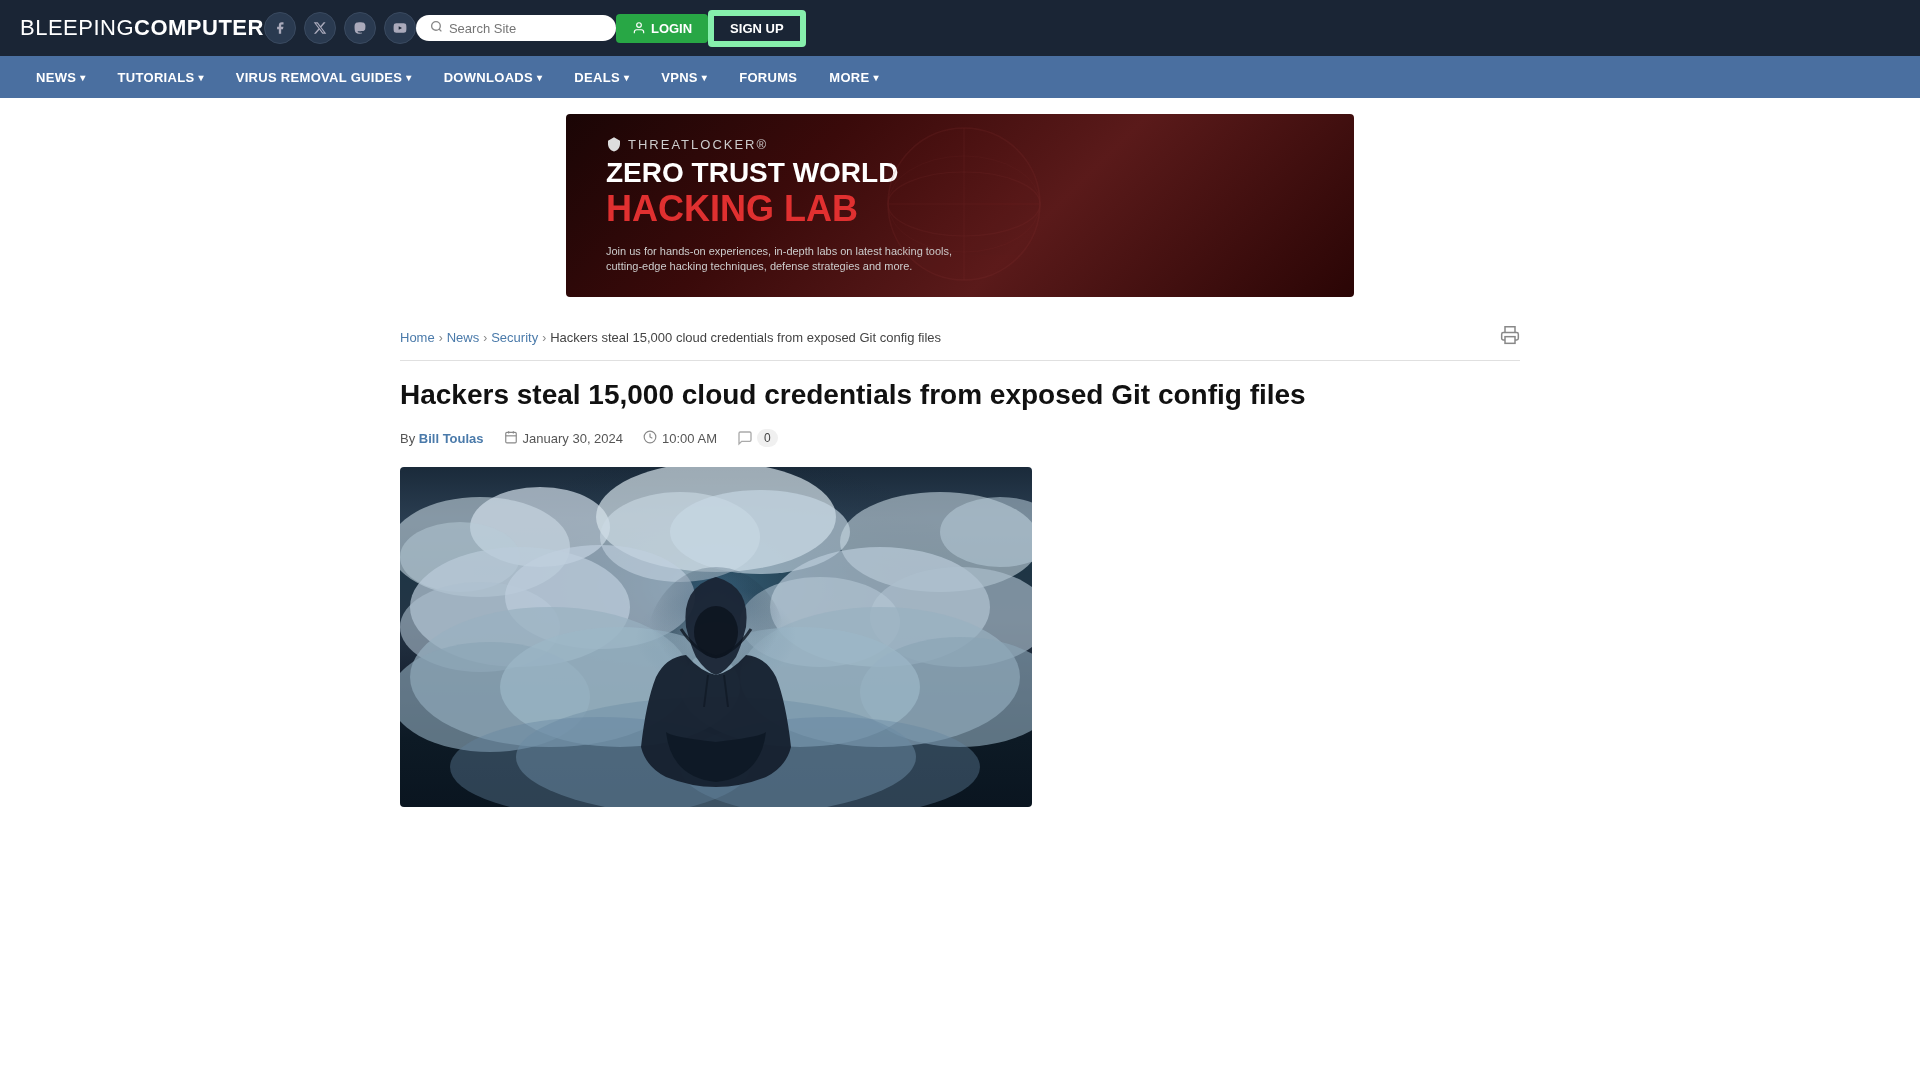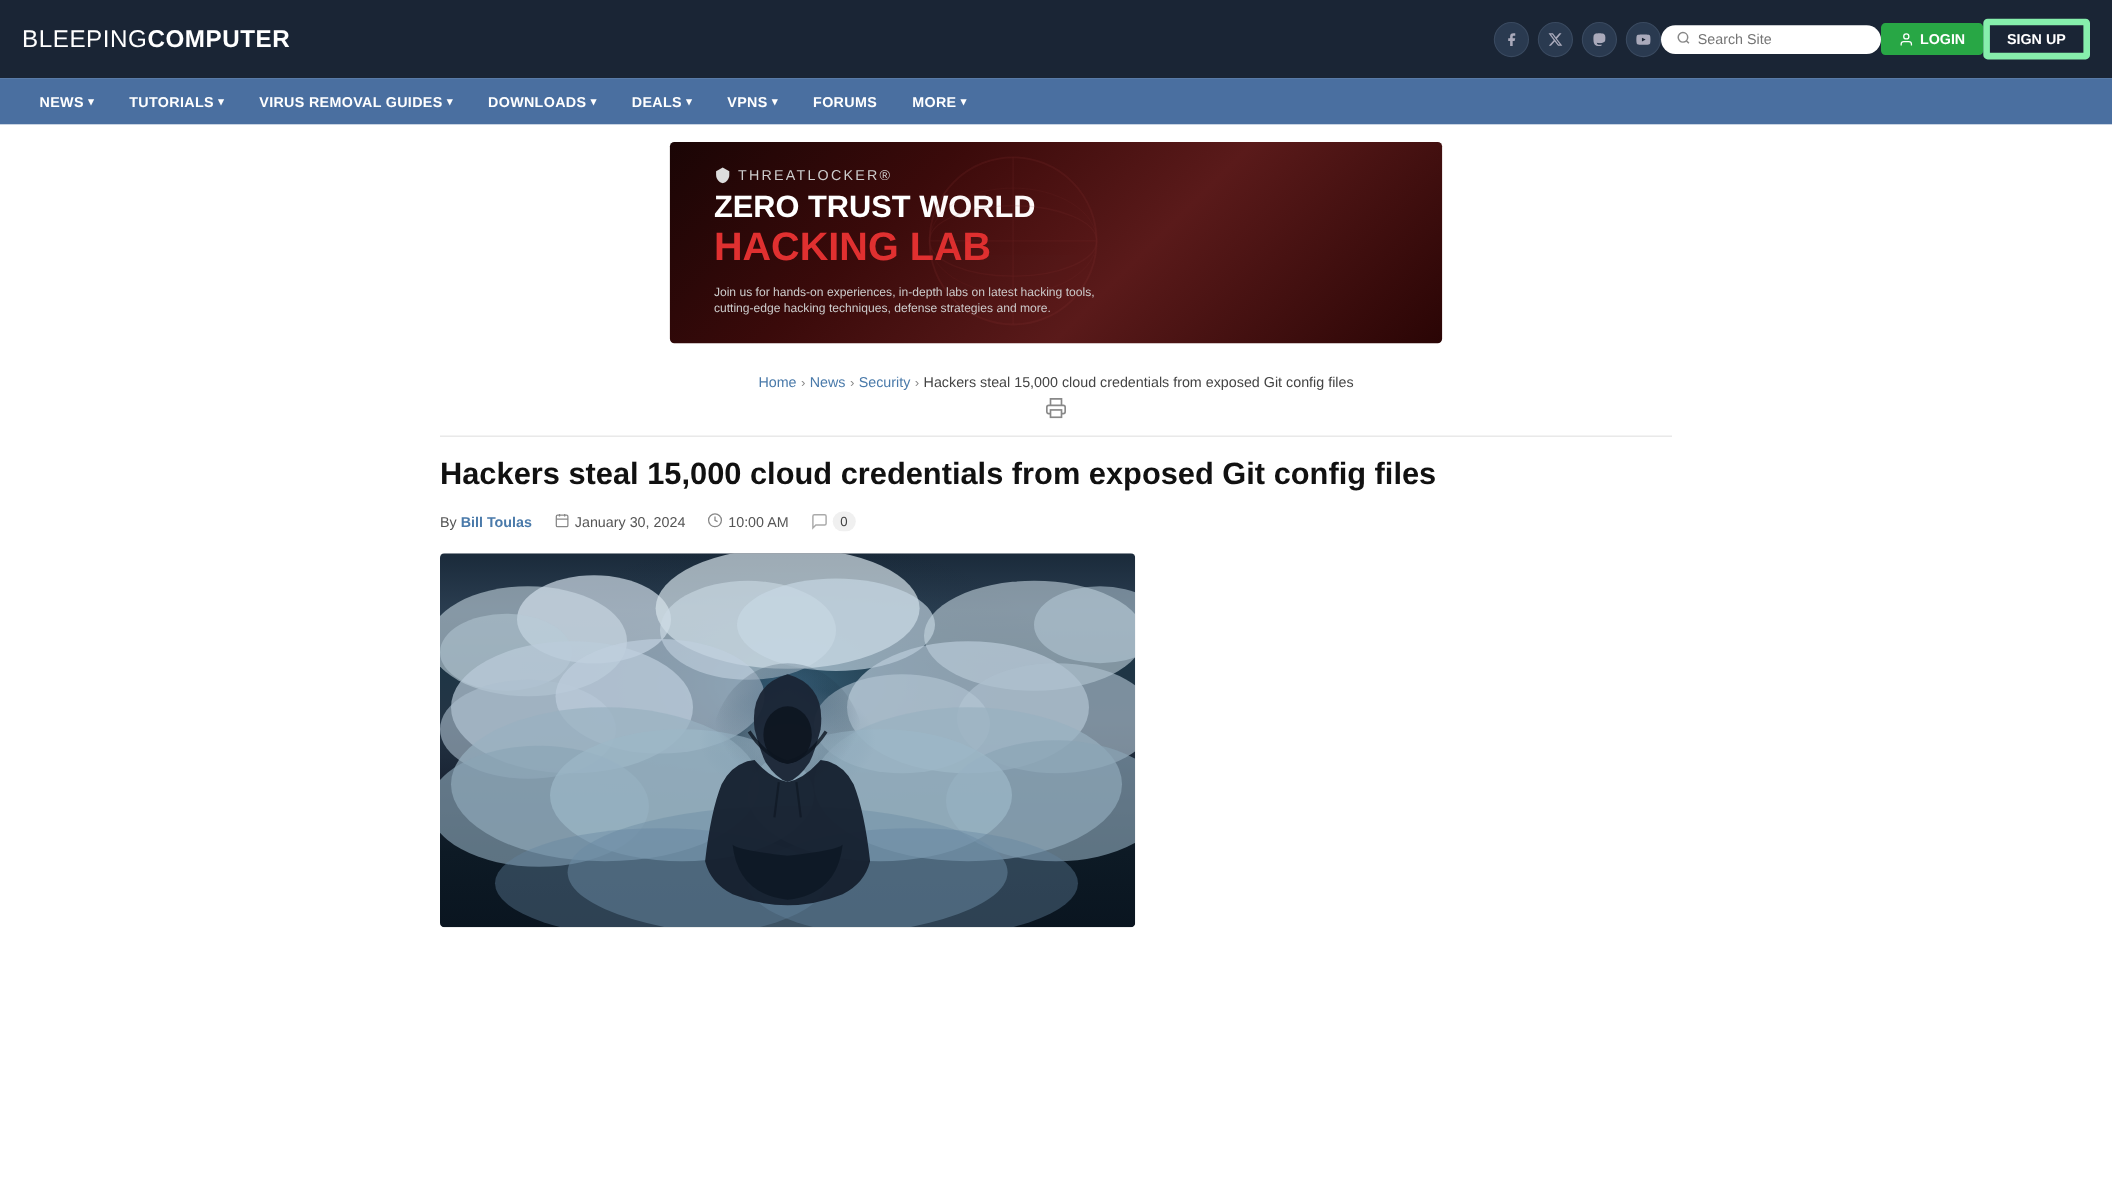--- a/index.html
+++ b/index.html
@@ -4,22 +4,21 @@
   <style>
     * { margin: 0; padding: 0; box-sizing: border-box; }
     body { font-family: Arial, sans-serif; background: #fff; font-size: 14px; }
 
     
     .header {
       background: #1a2535;
       padding: 10px 20px;
       display: flex;
       align-items: center;
-      justify-content: space-between;
-      height: 71px;
+      height: 56px;
     }
     .logo {
       font-size: 22px;
       color: #fff;
       font-weight: 400;
       letter-spacing: 0.5px;
       text-decoration: none;
     }
     .logo strong { font-weight: 700; }
     .header-right {
@@ -112,21 +111,21 @@
       position: relative;
       white-space: nowrap;
     }
     .nav-item .dropdown-arrow {
       margin-left: 4px;
       font-size: 10px;
     }
 
     
     .banner-ad {
-      width: 702px;
+      width: 788px;
       height: 183px;
       margin: 16px auto;
       background: linear-gradient(135deg, #1a0505 0%, #3a0a0a 30%, #5a1a1a 60%, #2a0505 100%);
       border-radius: 4px;
       overflow: hidden;
       display: flex;
       align-items: center;
       justify-content: space-between;
       padding: 20px 40px;
       position: relative;
@@ -218,21 +217,20 @@
 
     
     .breadcrumb {
       display: flex;
       align-items: center;
       gap: 6px;
       padding: 12px 0 10px 0;
       border-bottom: 1px solid #e0e0e0;
       margin-bottom: 16px;
       justify-content: space-between;
-      flex-direction: column;
     }
     .breadcrumb-left {
       display: flex;
       align-items: center;
       gap: 4px;
     }
     .breadcrumb a {
       color: #4a7aaa;
       text-decoration: none;
       font-size: 13px;

